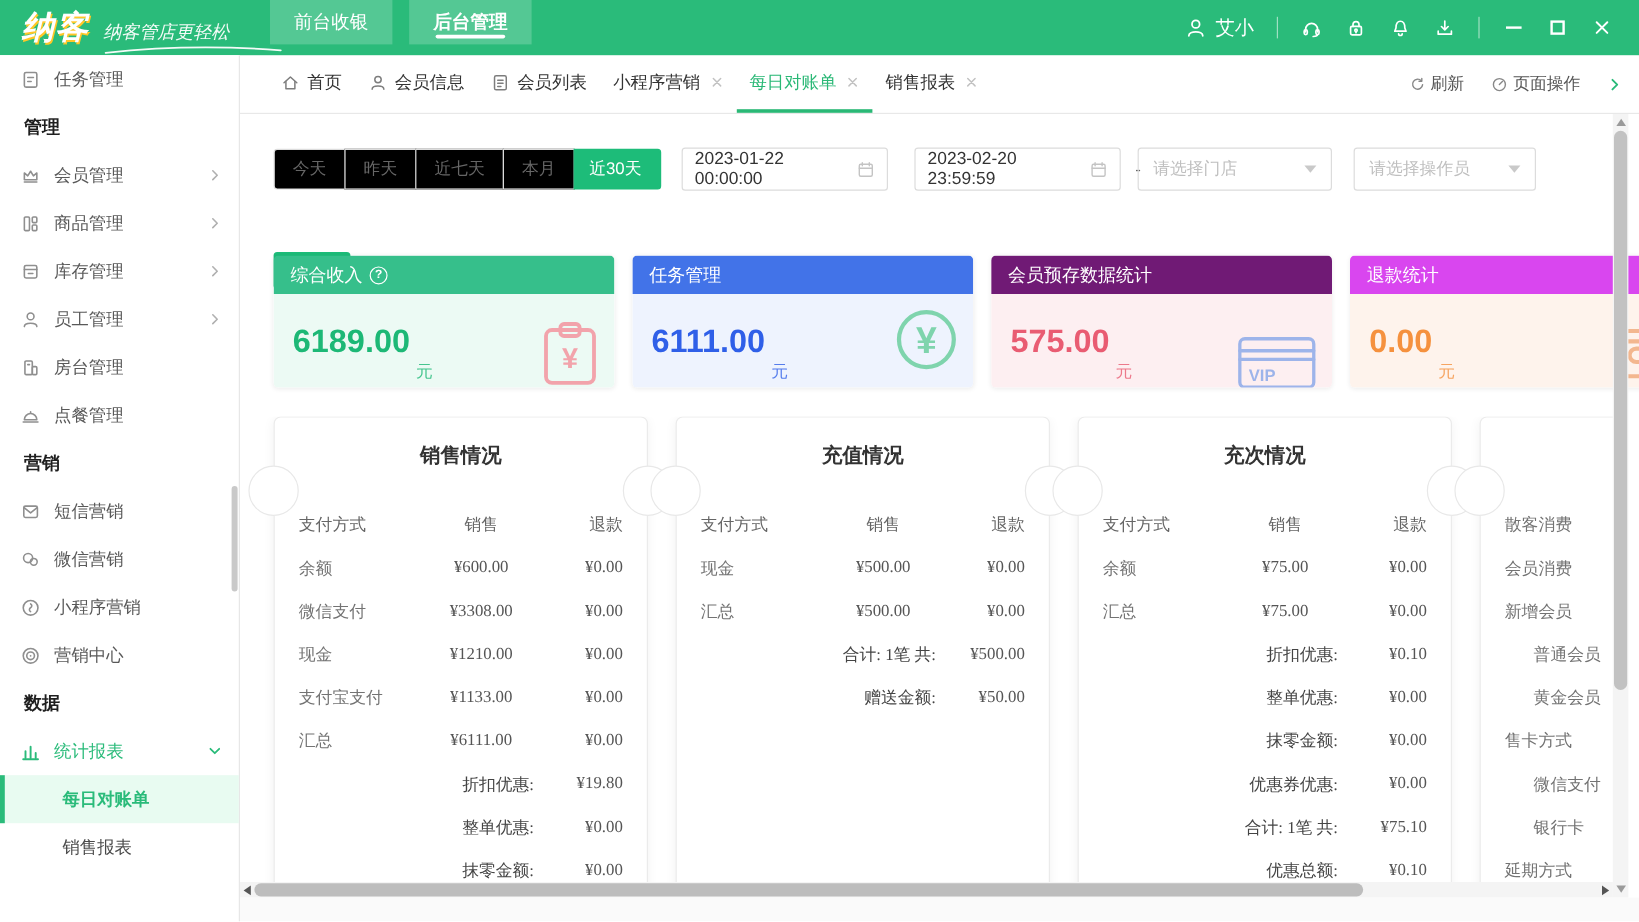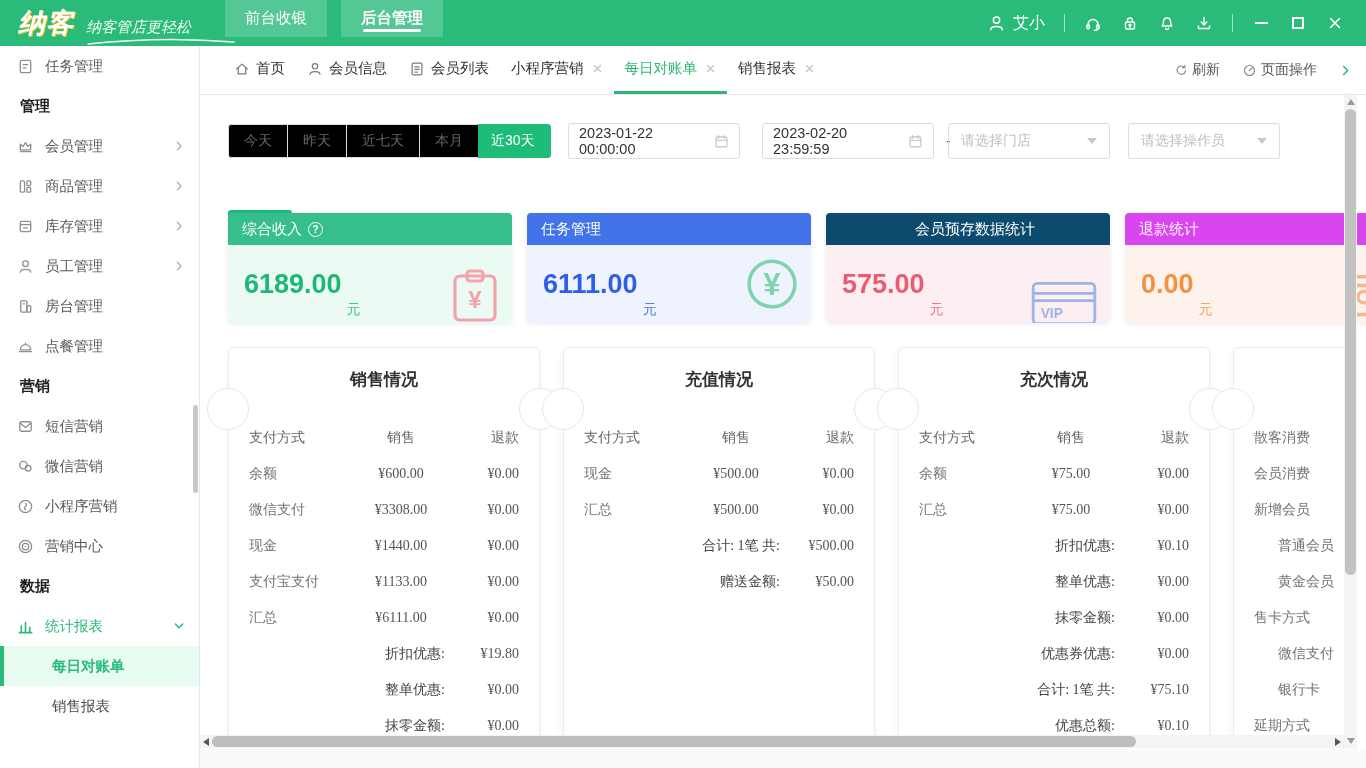--- a/index.html
+++ b/index.html
@@ -79,21 +79,21 @@
   .cards { position:absolute; left:28px; top:118px; display:flex; gap:15px; }
   .card { width:284px; height:110px; border-radius:4px; overflow:hidden; box-shadow:0 1px 4px rgba(0,0,0,.08); }
   .card-h { height:32px; display:flex; align-items:center; gap:6px; padding-left:14px; color:#fff; font-size:15px; }
   .card-b { height:78px; position:relative; display:flex; align-items:center; padding-left:16px; }
   .card-val { font-size:27px; font-weight:bold; }
   .card-unit { font-size:14px; margin-left:5px; opacity:.8; align-self:flex-end; padding-bottom:4px; }
   .card-ic { position:absolute; right:12px; bottom:-4px; }
   .help-badge { width:15px; height:15px; border:1px solid #fff; border-radius:50%; font-size:10px; display:flex; align-items:center; justify-content:center; font-weight:bold; }
   .c-green .card-h { background:#36bf8b; } .c-green .card-b { background:#ecfaf4; } .c-green .card-val,.c-green .card-unit { color:#1db876; }
   .c-blue  .card-h { background:#4273e8; } .c-blue  .card-b { background:#eef3fe; } .c-blue  .card-val,.c-blue .card-unit { color:#2f5fe8; }
-  .c-red   .card-h { background:#0c4a6e;justify-content:center; } .c-red   .card-b { background:#fdeff1; } .c-red   .card-val,.c-red .card-unit { color:#e95c72; }
+  .c-red   .card-h { background:#701a75; } .c-red   .card-b { background:#fdeff1; } .c-red   .card-val,.c-red .card-unit { color:#e95c72; }
   .c-orange .card-h { background:#d946ef; } .c-orange .card-b { background:#fef3ec; } .c-orange .card-val,.c-orange .card-unit { color:#f5913e; }
   .ic-pink { color:#f2a3ab; } .ic-mint { color:#7fd4ad; } .ic-periwinkle { color:#9db4ea; } .ic-peach { color:#f3b78f; }
 
   
   .panels { position:absolute; left:6px; top:252px; width:1138px; height:388px; display:flex; gap:23px;
     padding-left:22px; overflow:hidden;font-family:Liberation Serif, serif; }
   .panel { flex:none; width:312px; height:420px; background:#fff; border:1px solid #ebebeb; border-radius:6px;
     box-shadow:0 2px 10px rgba(0,0,0,.05); position:relative; padding-top:20px; }
   .notch { position:absolute; width:42px; height:42px; top:40px; background:#fff; border:1px solid #e8e8e8; border-radius:50%; }
   .notch.l { left:-22px; } .notch.r { right:-22px; }
@@ -554,21 +554,21 @@
                 <span class="c2">¥600.00</span>
                 <span class="c3">¥0.00</span>
               </div>
             <div class="prow">
                 <span class="c1">微信支付</span>
                 <span class="c2">¥3308.00</span>
                 <span class="c3">¥0.00</span>
               </div>
             <div class="prow">
                 <span class="c1">现金</span>
-                <span class="c2">¥1440.00</span>
+                <span class="c2">¥1210.00</span>
                 <span class="c3">¥0.00</span>
               </div>
             <div class="prow">
                 <span class="c1">支付宝支付</span>
                 <span class="c2">¥1133.00</span>
                 <span class="c3">¥0.00</span>
               </div>
             <div class="prow">
                 <span class="c1">汇总</span>
                 <span class="c2">¥6111.00</span>

